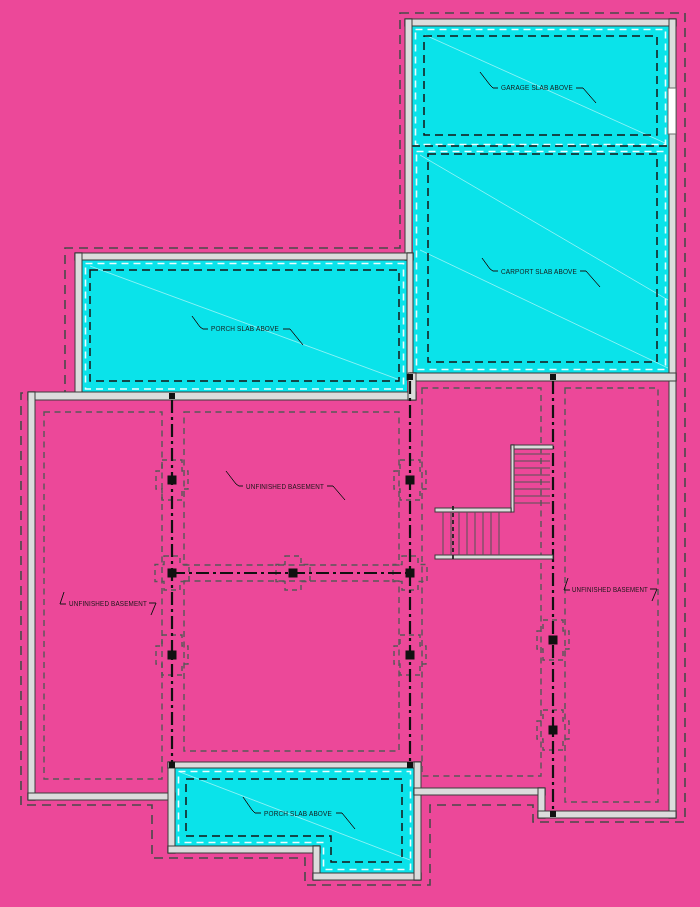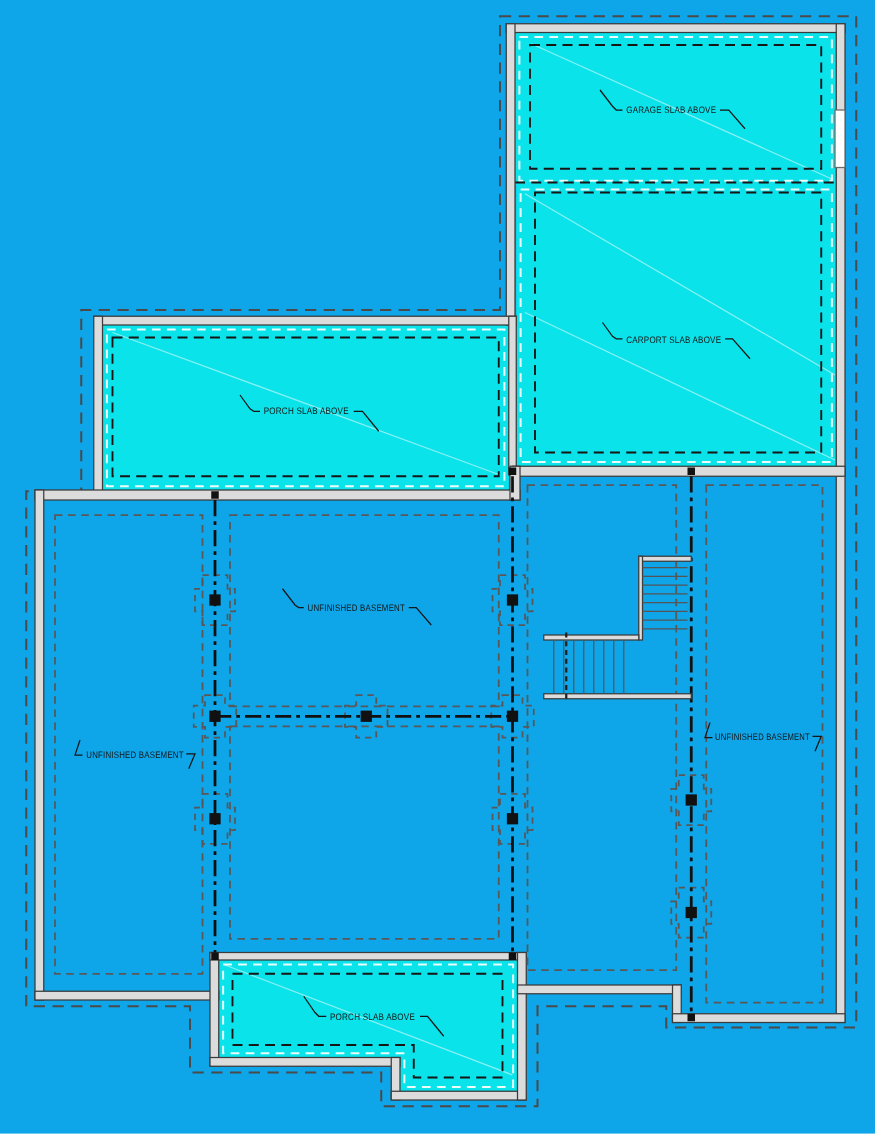--- a/index.html
+++ b/index.html
@@ -1,16 +1,16 @@
 <!DOCTYPE html>
 <html style="--slab_cyan: #0ae3ea; --wall_fill: #dcdcdc; --wall_stroke: #3c3c3c; --white_dash: #ffffff; --ink: #161616;"><head>
 <meta charset="utf-8">
 <style>
   html,body{margin:0;padding:0;background:#ffffff;}
-  .plan{position:relative;width:700px;height:907px;background:#0ea5e9;font-family:"Liberation Sans",sans-serif;}
+  .plan{position:relative;width:700px;height:907px;background:#ec4899;font-family:"Liberation Sans",sans-serif;}
   svg{display:block;}
   .wall{fill:var(--wall_fill);stroke:var(--wall_stroke);stroke-width:1;}
   .slab{fill:var(--slab_cyan);stroke:none;}
   .whitedash{fill:none;stroke:var(--white_dash);stroke-width:1.6;stroke-dasharray:7 5;opacity:.92;}
   .inkdash{fill:none;stroke:var(--ink);stroke-width:1.5;stroke-dasharray:8 5;}
   .outerdash{fill:none;stroke:#4a4a4a;stroke-width:1.6;stroke-dasharray:9 6;}
   .roomdash{fill:none;stroke:#585858;stroke-width:1.4;stroke-dasharray:6 4.5;}
   .pilaster{fill:none;stroke:#585858;stroke-width:1.4;stroke-dasharray:5 4;}
   .beam{fill:none;stroke:#111111;stroke-width:2.2;stroke-dasharray:13 4 3 4;}
   .colsq{fill:#111111;stroke:none;}

